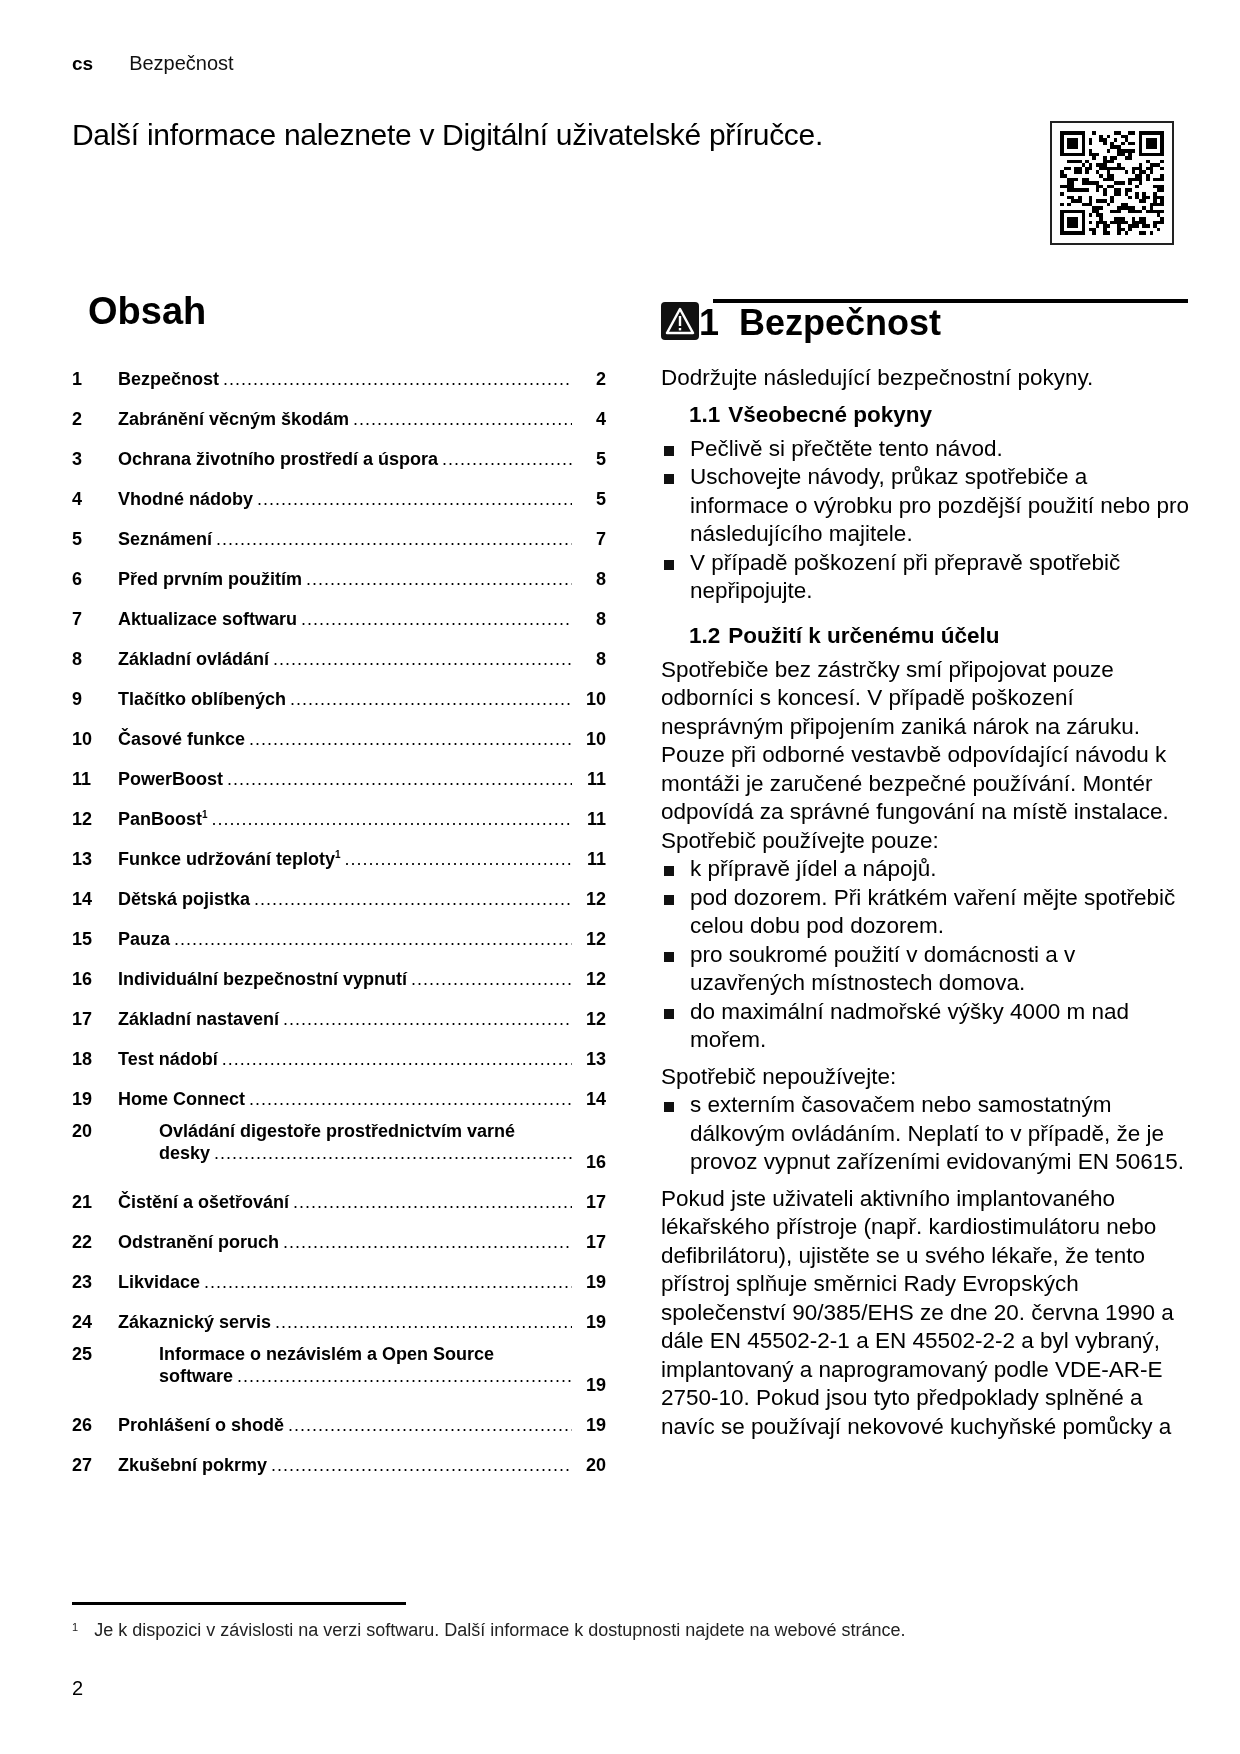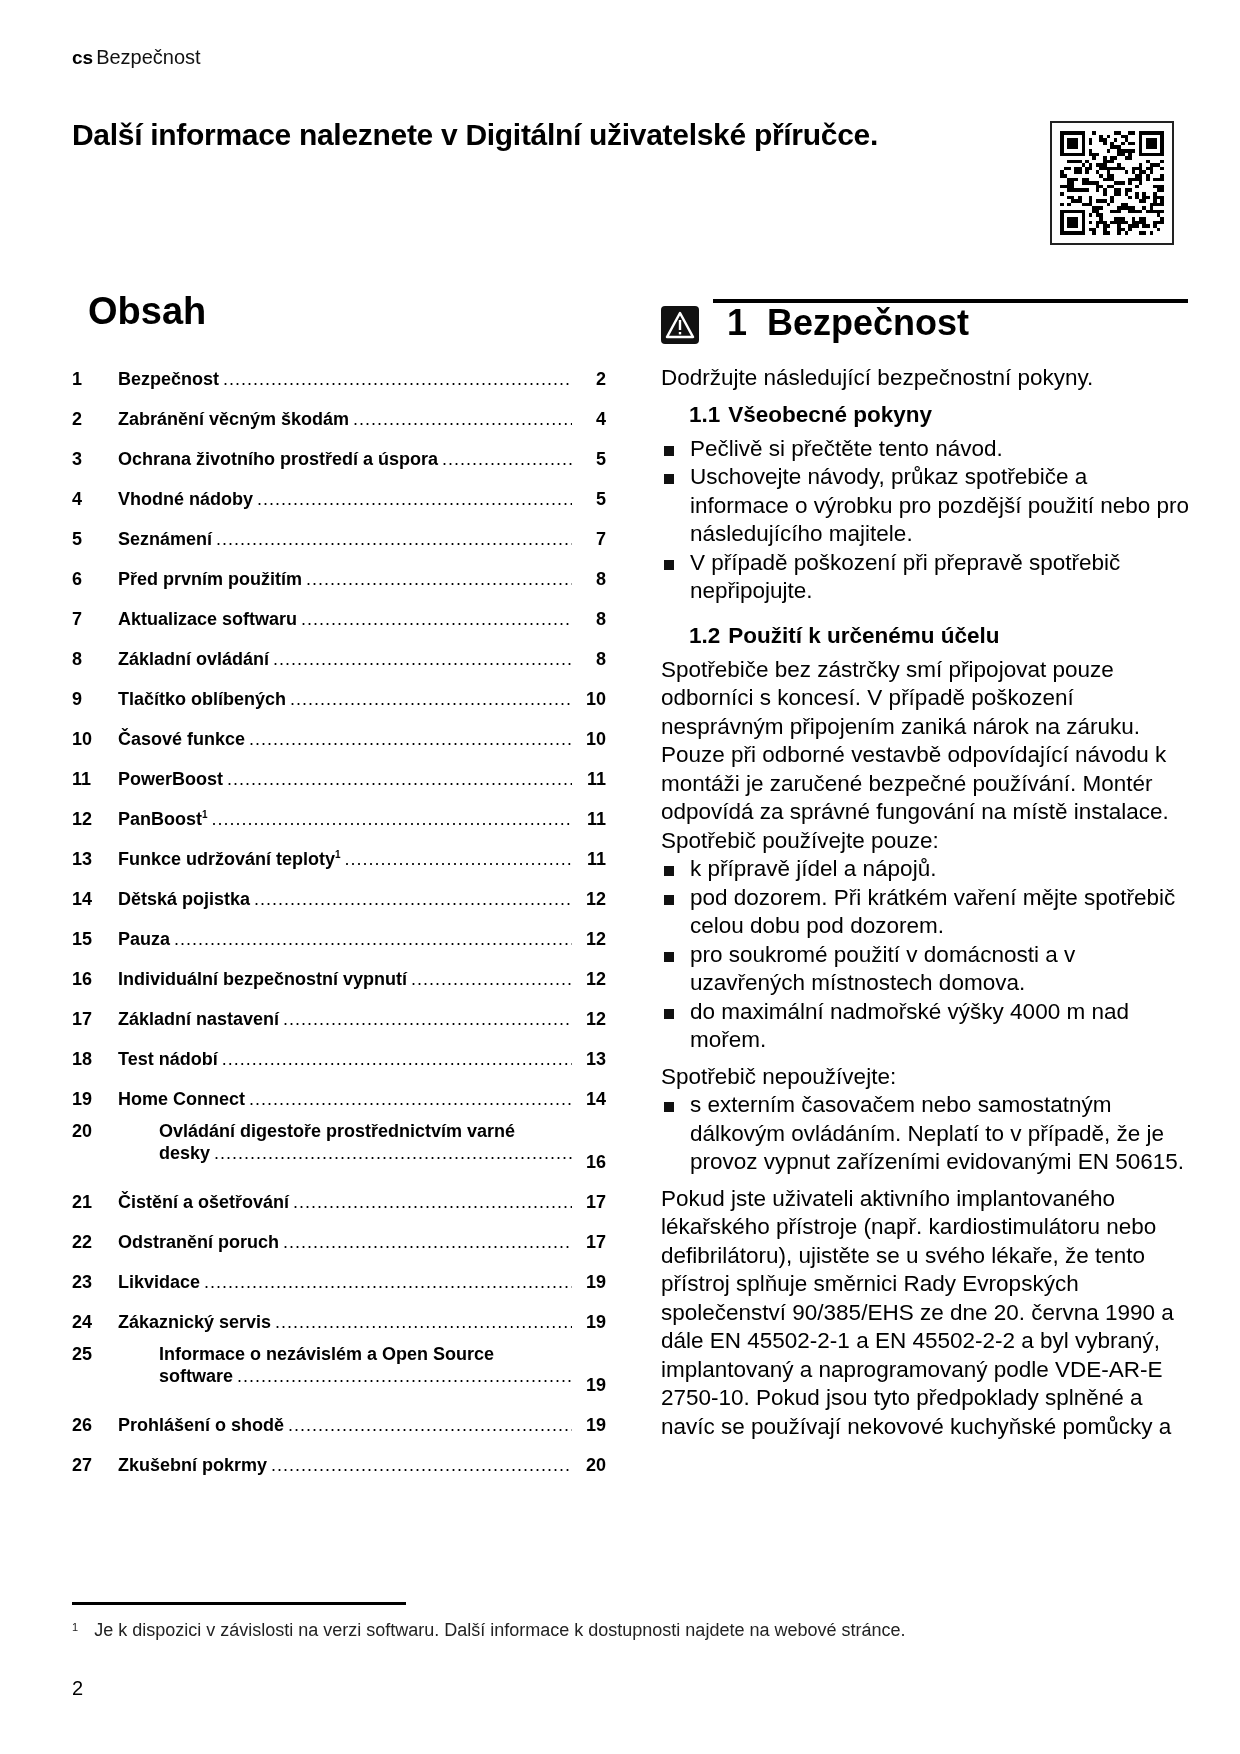--- a/index.html
+++ b/index.html
@@ -1,23 +1,23 @@
 <!DOCTYPE html>
 <html><head>
 <meta charset="utf-8">
 <style>
   * { box-sizing: border-box; margin: 0; padding: 0; }
   html, body { width: 1240px; height: 1754px; background: #ffffff; }
   body { position: relative; font-family: "Liberation Sans", sans-serif; color: #000; overflow: hidden; }
 
-  .header { position: absolute; left: 72px; top: 46px; font-size: 20px; display: flex; gap: 3px; align-items: baseline; }
+  .header { position: absolute; left: 72px; top: 52px; font-size: 20px; display: flex; gap: 36px; align-items: baseline; }
   .header .lang { font-weight: bold; font-size: 19px; }
   .header .section { color: #111; }
 
-  .banner { position: absolute; left: 72px; top: 118px; font-size: 30px; font-weight: bold; letter-spacing: -0.3px; }
+  .banner { position: absolute; left: 72px; top: 118px; font-size: 30px; font-weight: normal; letter-spacing: -0.3px; }
 
   .qr { position: absolute; left: 1050px; top: 121px; width: 124px; height: 124px; border: 2px solid #222; padding: 8px; background: #fff; }
   .qr svg { width: 100%; height: 100%; display: block; }
 
   .toc-title { position: absolute; left: 88px; top: 290px; font-size: 38px; font-weight: bold; }
   .toc { position: absolute; left: 72px; top: 350px; width: 534px; }
   .toc-row { display: flex; align-items: flex-end; font-size: 18px; font-weight: bold; margin-bottom: 0; }
   .toc-row .num { width: 46px; flex: none; }
   .toc-row .body { flex: 1; display: flex; align-items: flex-end; min-width: 0; }
   .toc-row .lbl { white-space: normal; }
@@ -27,21 +27,21 @@
   .toc-row.single { height: 40px; line-height: 22px; padding-top: 10px; }
   .toc-row.double { height: 63px; line-height: 22px; padding-top: 10px; }
   .toc-row.double .body { flex-direction: column; align-items: stretch; margin-left: 41px; }
   .toc-row.double .line2 { display: flex; align-items: flex-end; }
   .toc-row.double { align-items: flex-start; }
   .toc-row.double .pg { align-self: flex-end; }
   .toc-row.double .num { align-self: flex-start; }
   sup { font-size: 10px; vertical-align: super; line-height: 0; }
 
   .rule-top { position: absolute; left: 713px; top: 299px; width: 475px; height: 4px; background: #000; }
-  .sec-head { position: absolute; left: 661px; top: 302px; display: flex; align-items: flex-end; gap: 28px; }
+  .sec-head { position: absolute; left: 661px; top: 302px; display: flex; align-items: flex-start; gap: 0; }
   .warn-box { width: 38px; height: 38px; background: #111; border-radius: 4px; display: flex; align-items: center; justify-content: center; }
   .sec-title { font-size: 36px; font-weight: bold; }
 
   .right { position: absolute; left: 661px; top: 364px; width: 530px; font-size: 22.5px; line-height: 28.5px; }
   .right p { margin: 0; }
   .right .intro { margin-bottom: 8px; }
   .right h3 { font-size: 22.5px; font-weight: bold; margin: 4px 0 6px 0; line-height: 28px; }
   .right h3 .n { margin-right: 8px; margin-left: 28px; }
   .right ul { list-style: none; }
   .right li { position: relative; padding-left: 29px; }

